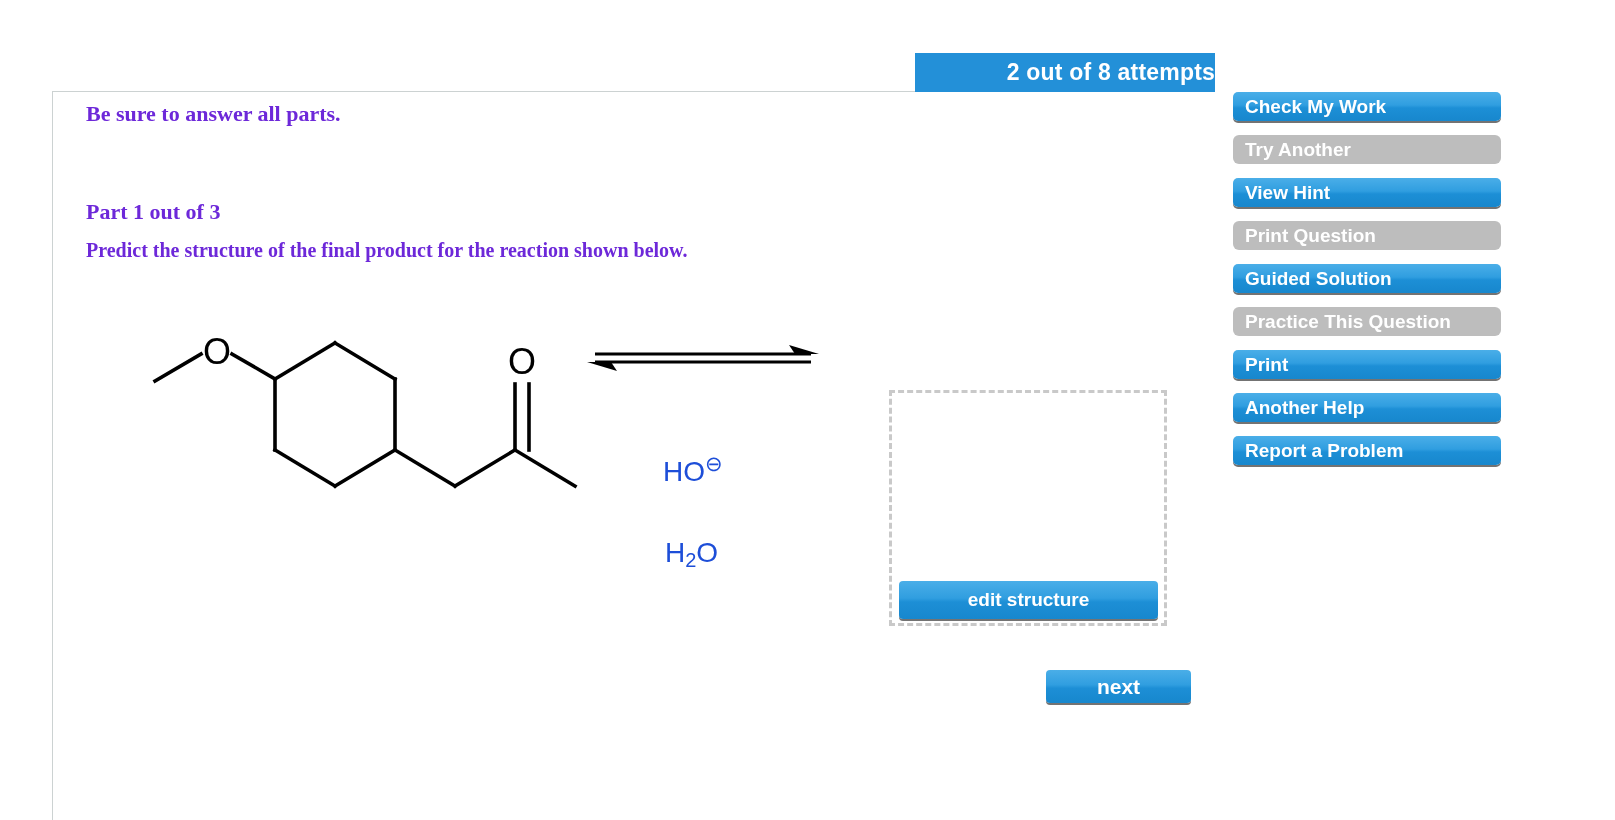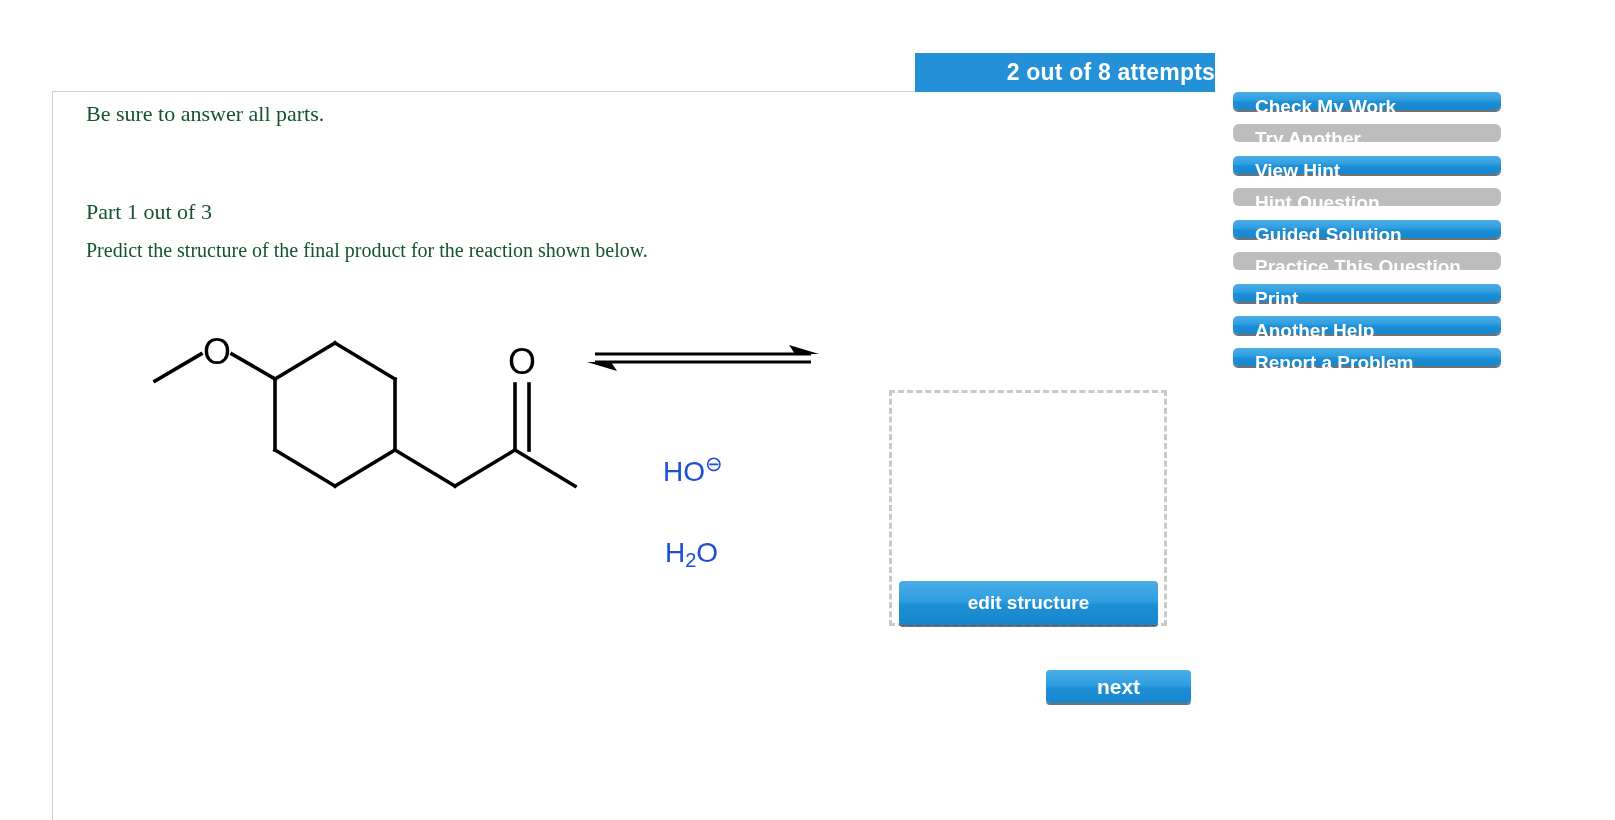--- a/index.html
+++ b/index.html
@@ -43,22 +43,22 @@
     height: 729px;
     border-left: 1px solid #ccd2d2;
     border-top: 1px solid #ccd2d2;
     box-sizing: border-box;
     background: #ffffff;
   }
 
   .q-text {
     position: absolute;
     font-family: "Liberation Serif", serif;
-    font-weight: normal;
-    color: #14532d;
+    font-weight: bold;
+    color: #6d28d9;
     white-space: nowrap;
   }
   #answer-all-parts { left: 33px; top: 9px;  font-size: 22px; }
   #part-label       { left: 33px; top: 107px; font-size: 22px; }
   #question-prompt  { left: 33px; top: 147px; font-size: 20px; }
 
   
   #reaction-area {
     position: absolute;
     left: 0px;
@@ -120,21 +120,21 @@
     cursor: default;
     color: #ffffff;
     border-radius: 6px;
   }
 
   #edit-structure-button {
     position: absolute;
     left: 846px;
     top: 489px;
     width: 259px;
-    height: 44px;
+    height: 38px;
     font-size: 19px;
     line-height: 38px;
     border-radius: 4px;
   }
 
   #next-button {
     position: absolute;
     left: 993px;
     top: 578px;
     width: 145px;
@@ -155,26 +155,26 @@
     font-family: "Liberation Sans", sans-serif;
     font-weight: bold;
     font-size: 27px;
     color: #000000;
     margin: 0 0 12px 0;
     padding-left: 3px;
     line-height: 1;
   }
   .assist-btn {
     width: 268px;
-    height: 18px;
+    height: 29px;
     font-size: 19px;
     line-height: 29px;
     margin: 0 0 14px 5px;
     text-align: left;
-    padding-left: 22px;
+    padding-left: 12px;
     box-sizing: border-box;
     border-radius: 5px;
   }
 </style>
 </head>
 <body>
 
 <div id="attempts-banner">2 out of 8 attempts</div>
 
 <div id="content-panel">
@@ -241,20 +241,20 @@
   <button class="btn" id="edit-structure-button">edit structure</button>
 
   <button class="btn" id="next-button">next</button>
 </div>
 
 <div id="assistance-panel">
   <div id="assistance-buttons">
       <button class="btn assist-btn">Check My Work</button>
       <button class="btn assist-btn disabled" disabled="">Try Another</button>
       <button class="btn assist-btn">View Hint</button>
-      <button class="btn assist-btn disabled" disabled="">Hint Question</button>
+      <button class="btn assist-btn disabled" disabled="">Print Question</button>
       <button class="btn assist-btn">Guided Solution</button>
       <button class="btn assist-btn disabled" disabled="">Practice This Question</button>
       <button class="btn assist-btn">Print</button>
       <button class="btn assist-btn">Another Help</button>
       <button class="btn assist-btn">Report a Problem</button>
     </div>
 </div>
 
 </body></html>

